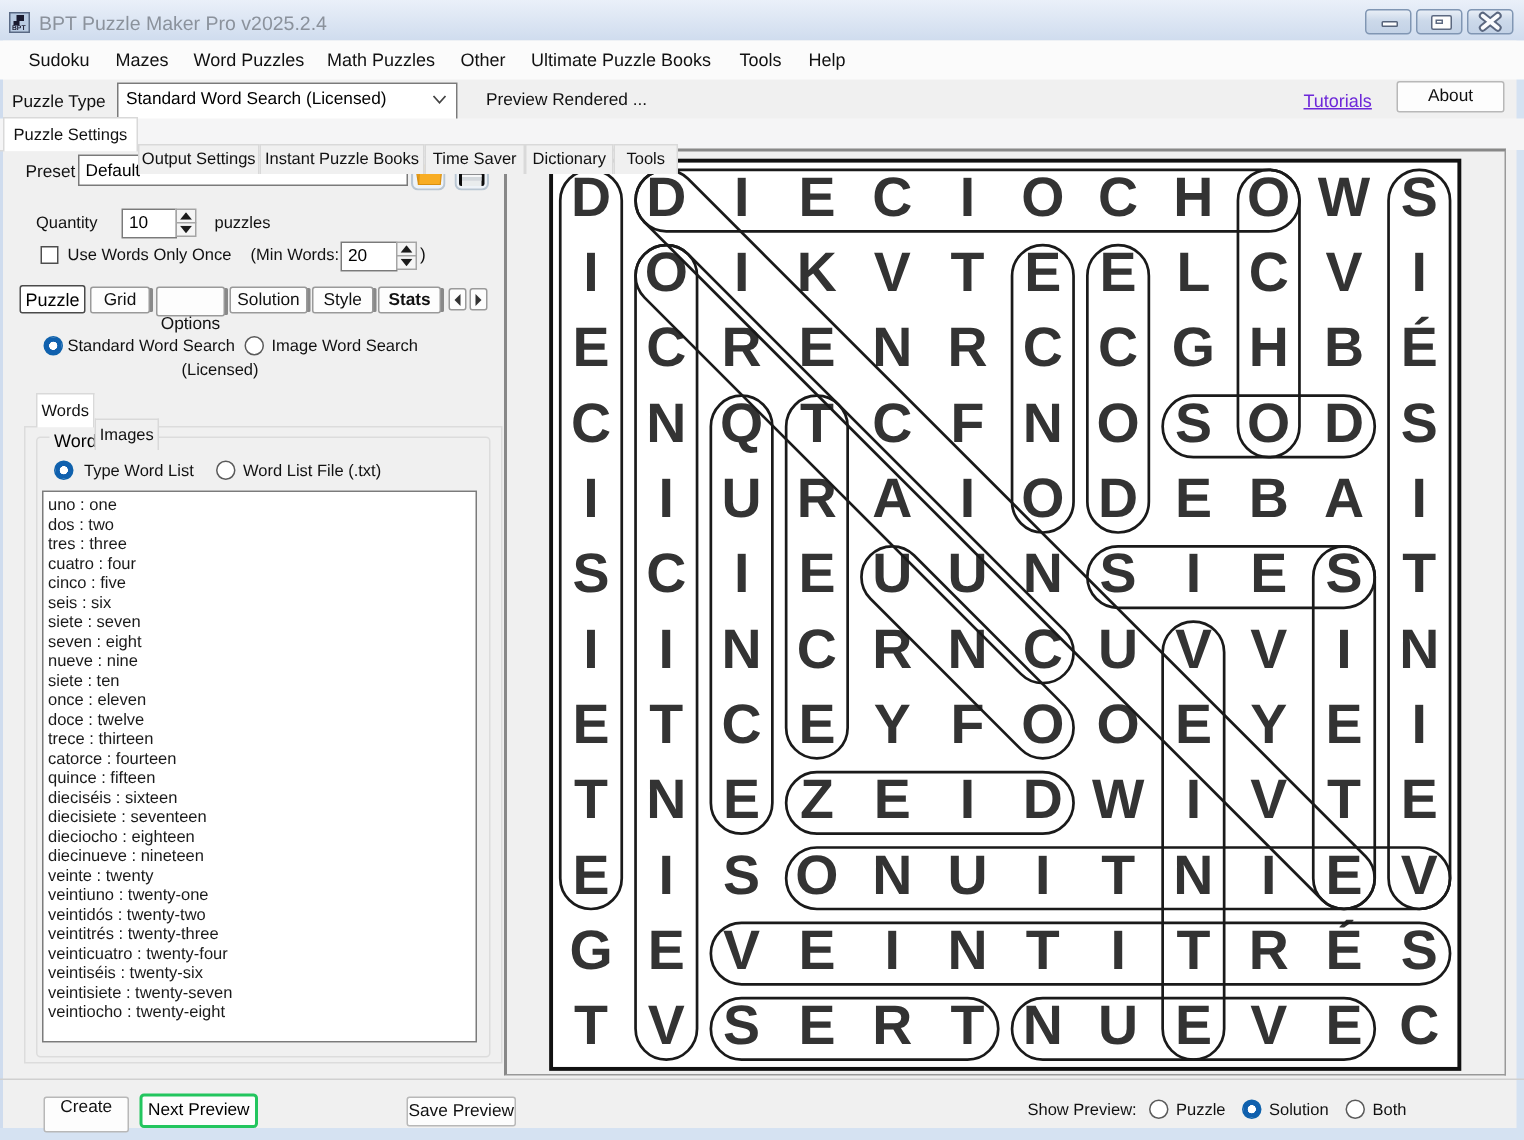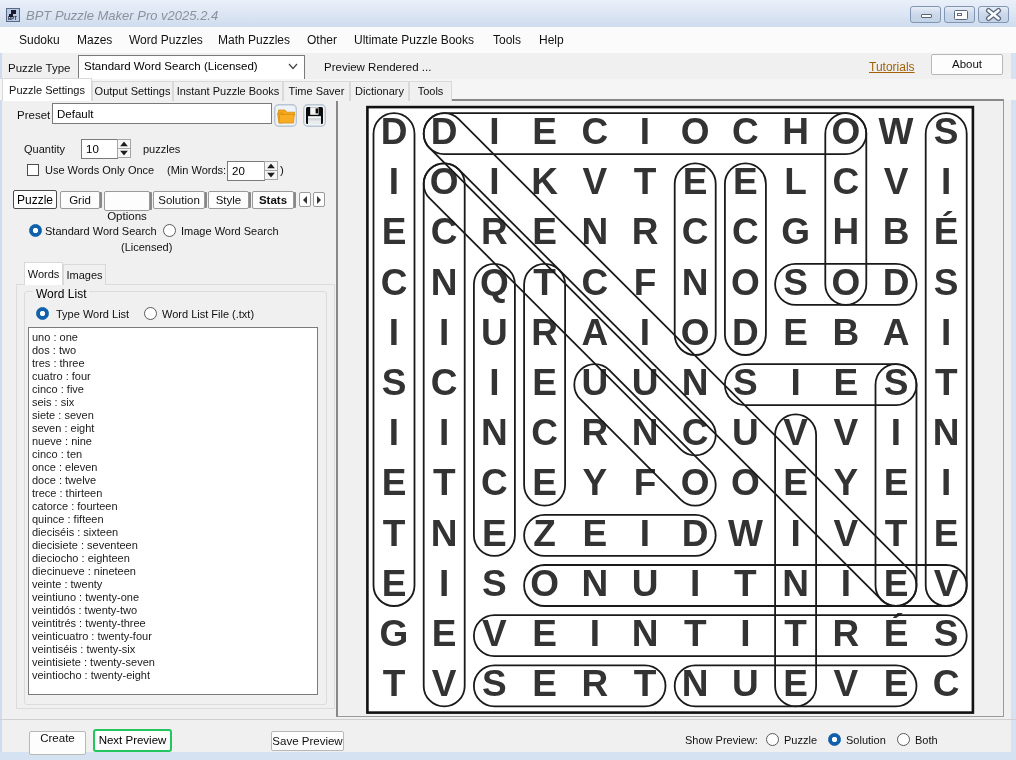--- a/index.html
+++ b/index.html
@@ -4,21 +4,21 @@
 html,body{width:1016px;height:760px;overflow:hidden;}
 body{position:relative;font-family:"Liberation Sans",sans-serif;background:#f0f0f0;font-size:12px;color:#000;}
 .ab{position:absolute;}
 .tb{position:absolute;left:0;top:0;width:1016px;height:27px;background:linear-gradient(#eaf0f9,#cfdcee);}
 .capbtn{position:absolute;top:6px;height:17px;width:31px;border:1px solid #8096b3;border-radius:3px;background:linear-gradient(#e8eef6,#ccd9ea 45%,#c3d2e6);}
 .menu{position:absolute;left:0;top:27px;width:1016px;height:26px;background:#fbfbfb;}
 .mi{position:absolute;top:33px;font-size:12px;color:#111;white-space:nowrap;}
 .cmb{position:absolute;background:#fff;border:1px solid #7a7a7a;}
 .btn{position:absolute;background:#fdfdfd;border:1px solid #b8b8b8;border-radius:2px;text-align:center;font-size:11.5px;color:#111;white-space:nowrap;}
 .tabsel{position:absolute;background:#fff;border:1px solid #d9d9d9;border-bottom:none;z-index:3;}
-.tab{position:absolute;background:#f0f0f0;border:1px solid #d9d9d9;border-bottom:none;z-index:1;}
+.tab{position:absolute;background:#f0f0f0;border:1px solid #d9d9d9;border-bottom:none;z-index:1;margin-top:15px;}
 .tabtxt{position:absolute;width:100%;text-align:center;font-size:11px;color:#111;white-space:nowrap;}
 .lbl{position:absolute;font-size:11.5px;color:#111;white-space:nowrap;}
 .rad{position:absolute;width:13px;height:13px;border-radius:50%;}
 .radon{border:1px solid #0f62ac;background:radial-gradient(circle,#fff 0 2.6px,#1060ae 2.9px);}
 .radoff{border:1px solid #5a5a5a;background:#fff;}
 .spinb{position:absolute;background:#fff;border:1px solid #7a7a7a;font-size:11.5px;padding:3px 0 0 4px;}
 .spin{position:absolute;width:14px;}
 .spin div{position:relative;height:50%;background:#f5f5f5;border:1px solid #a5a5a5;}
 .spin div+div{margin-top:-1px;}
 </style></head>
@@ -28,21 +28,21 @@
 <div class="ab" style="left:1011px;top:0;width:5px;height:760px;background:#d5e2f2;"></div>
 <div class="ab" style="left:0;top:752px;width:1016px;height:8px;background:#d5e2f2;"></div>
 
 <div class="tb"></div>
 <div class="ab" style="left:6px;top:8px;width:14px;height:14px;background:#b9cbe2;border:1px solid #5a6a85;">
 <svg width="12" height="12" viewBox="0 0 12 12">
       <rect x="4" y="1" width="5" height="4" fill="#1a1a2e"></rect>
       <rect x="2" y="5" width="4" height="3" fill="#1a1a2e"></rect>
       <text x="1" y="11" font-size="4.5" font-weight="bold" fill="#1a1a2e" font-family="Liberation Sans">BPT</text>
     </svg></div>
-<div class="ab" style="left:26px;top:8px;font-size:13px;color:#8b929c;font-style:italic;">BPT Puzzle Maker Pro v2025.2.4</div>
+<div class="ab" style="left:26px;top:8px;font-size:13px;color:#8b929c;">BPT Puzzle Maker Pro v2025.2.4</div>
 <div class="capbtn" style="left:910px;">
     <div style="position:absolute;left:10px;top:7px;width:11px;height:3.5px;background:#fdfdfd;border:1px solid #56637a;border-radius:1px;"></div>
   </div>
 <div class="capbtn" style="left:944px;">
     <div style="position:absolute;left:8.5px;top:3px;width:14px;height:10px;background:#fdfdfd;border:1.5px solid #5b6880;border-radius:1.5px;">
       <div style="position:absolute;left:2.5px;top:1.8px;width:5px;height:3.6px;background:#fff;border:1.3px solid #5b6880;"></div>
     </div>
   </div>
 <div class="capbtn" style="left:978px;"><svg width="29" height="15" viewBox="0 0 29 15">
       <g stroke="#5b6880" stroke-width="5.2" stroke-linecap="round">
@@ -66,21 +66,21 @@
 <div class="mi" style="left:539px;">Help</div>
 
 <div class="lbl" style="left:8px;top:62px;">Puzzle Type</div>
 <div class="cmb" style="left:78px;top:55px;width:227px;height:34px;">
 <div style="position:absolute;left:5px;top:4px;font-size:11.5px;">Standard Word Search (Licensed)</div>
 <svg style="position:absolute;right:6px;top:7px;" width="10" height="7" viewBox="0 0 10 7">
       <path d="M1 1 L5 5.5 L9 1" fill="none" stroke="#444" stroke-width="1.2"></path>
     </svg>
   </div>
 <div class="lbl" style="left:324px;top:61px;">Preview Rendered ...</div>
-<div class="ab" style="left:869px;top:60px;font-size:12px;color:#a16207;text-decoration:underline;">Tutorials</div>
+<div class="ab" style="left:869px;top:60px;font-size:12px;color:#6d28d9;text-decoration:underline;">Tutorials</div>
 <div class="btn" style="left:931px;top:54px;width:72px;height:21px;padding-top:3px;">About</div>
 
 <div class="ab" style="left:0;top:79px;width:1016px;height:21px;background:#f5f5f6;"></div>
 <div class="ab" style="left:0;top:100px;width:336px;height:1px;background:#d9d9d9;"></div>
 <div class="tabsel" style="left:2px;top:78px;width:90px;height:23px;">
     <div class="tabtxt" style="top:5px;">Puzzle Settings</div>
   </div>
 <div class="tab" style="left:92px;top:81px;width:81px;height:20px;">
     <div class="tabtxt" style="top:3px;">Output Settings</div>
   </div>
@@ -187,21 +187,21 @@
 <div class="ab" style="left:28px;top:327px;width:290px;height:368px;background:#fff;border:1px solid #7b7b7b;font-size:11px;line-height:13px;padding:3px 0 0 3px;color:#1a1a1a;">
     <div>uno : one</div>
     <div>dos : two</div>
     <div>tres : three</div>
     <div>cuatro : four</div>
     <div>cinco : five</div>
     <div>seis : six</div>
     <div>siete : seven</div>
     <div>seven : eight</div>
     <div>nueve : nine</div>
-    <div>cinco : ten</div>
+    <div>siete : ten</div>
     <div>once : eleven</div>
     <div>doce : twelve</div>
     <div>trece : thirteen</div>
     <div>catorce : fourteen</div>
     <div>quince : fifteen</div>
     <div>dieciséis : sixteen</div>
     <div>diecisiete : seventeen</div>
     <div>dieciocho : eighteen</div>
     <div>diecinueve : nineteen</div>
     <div>veinte : twenty</div>

